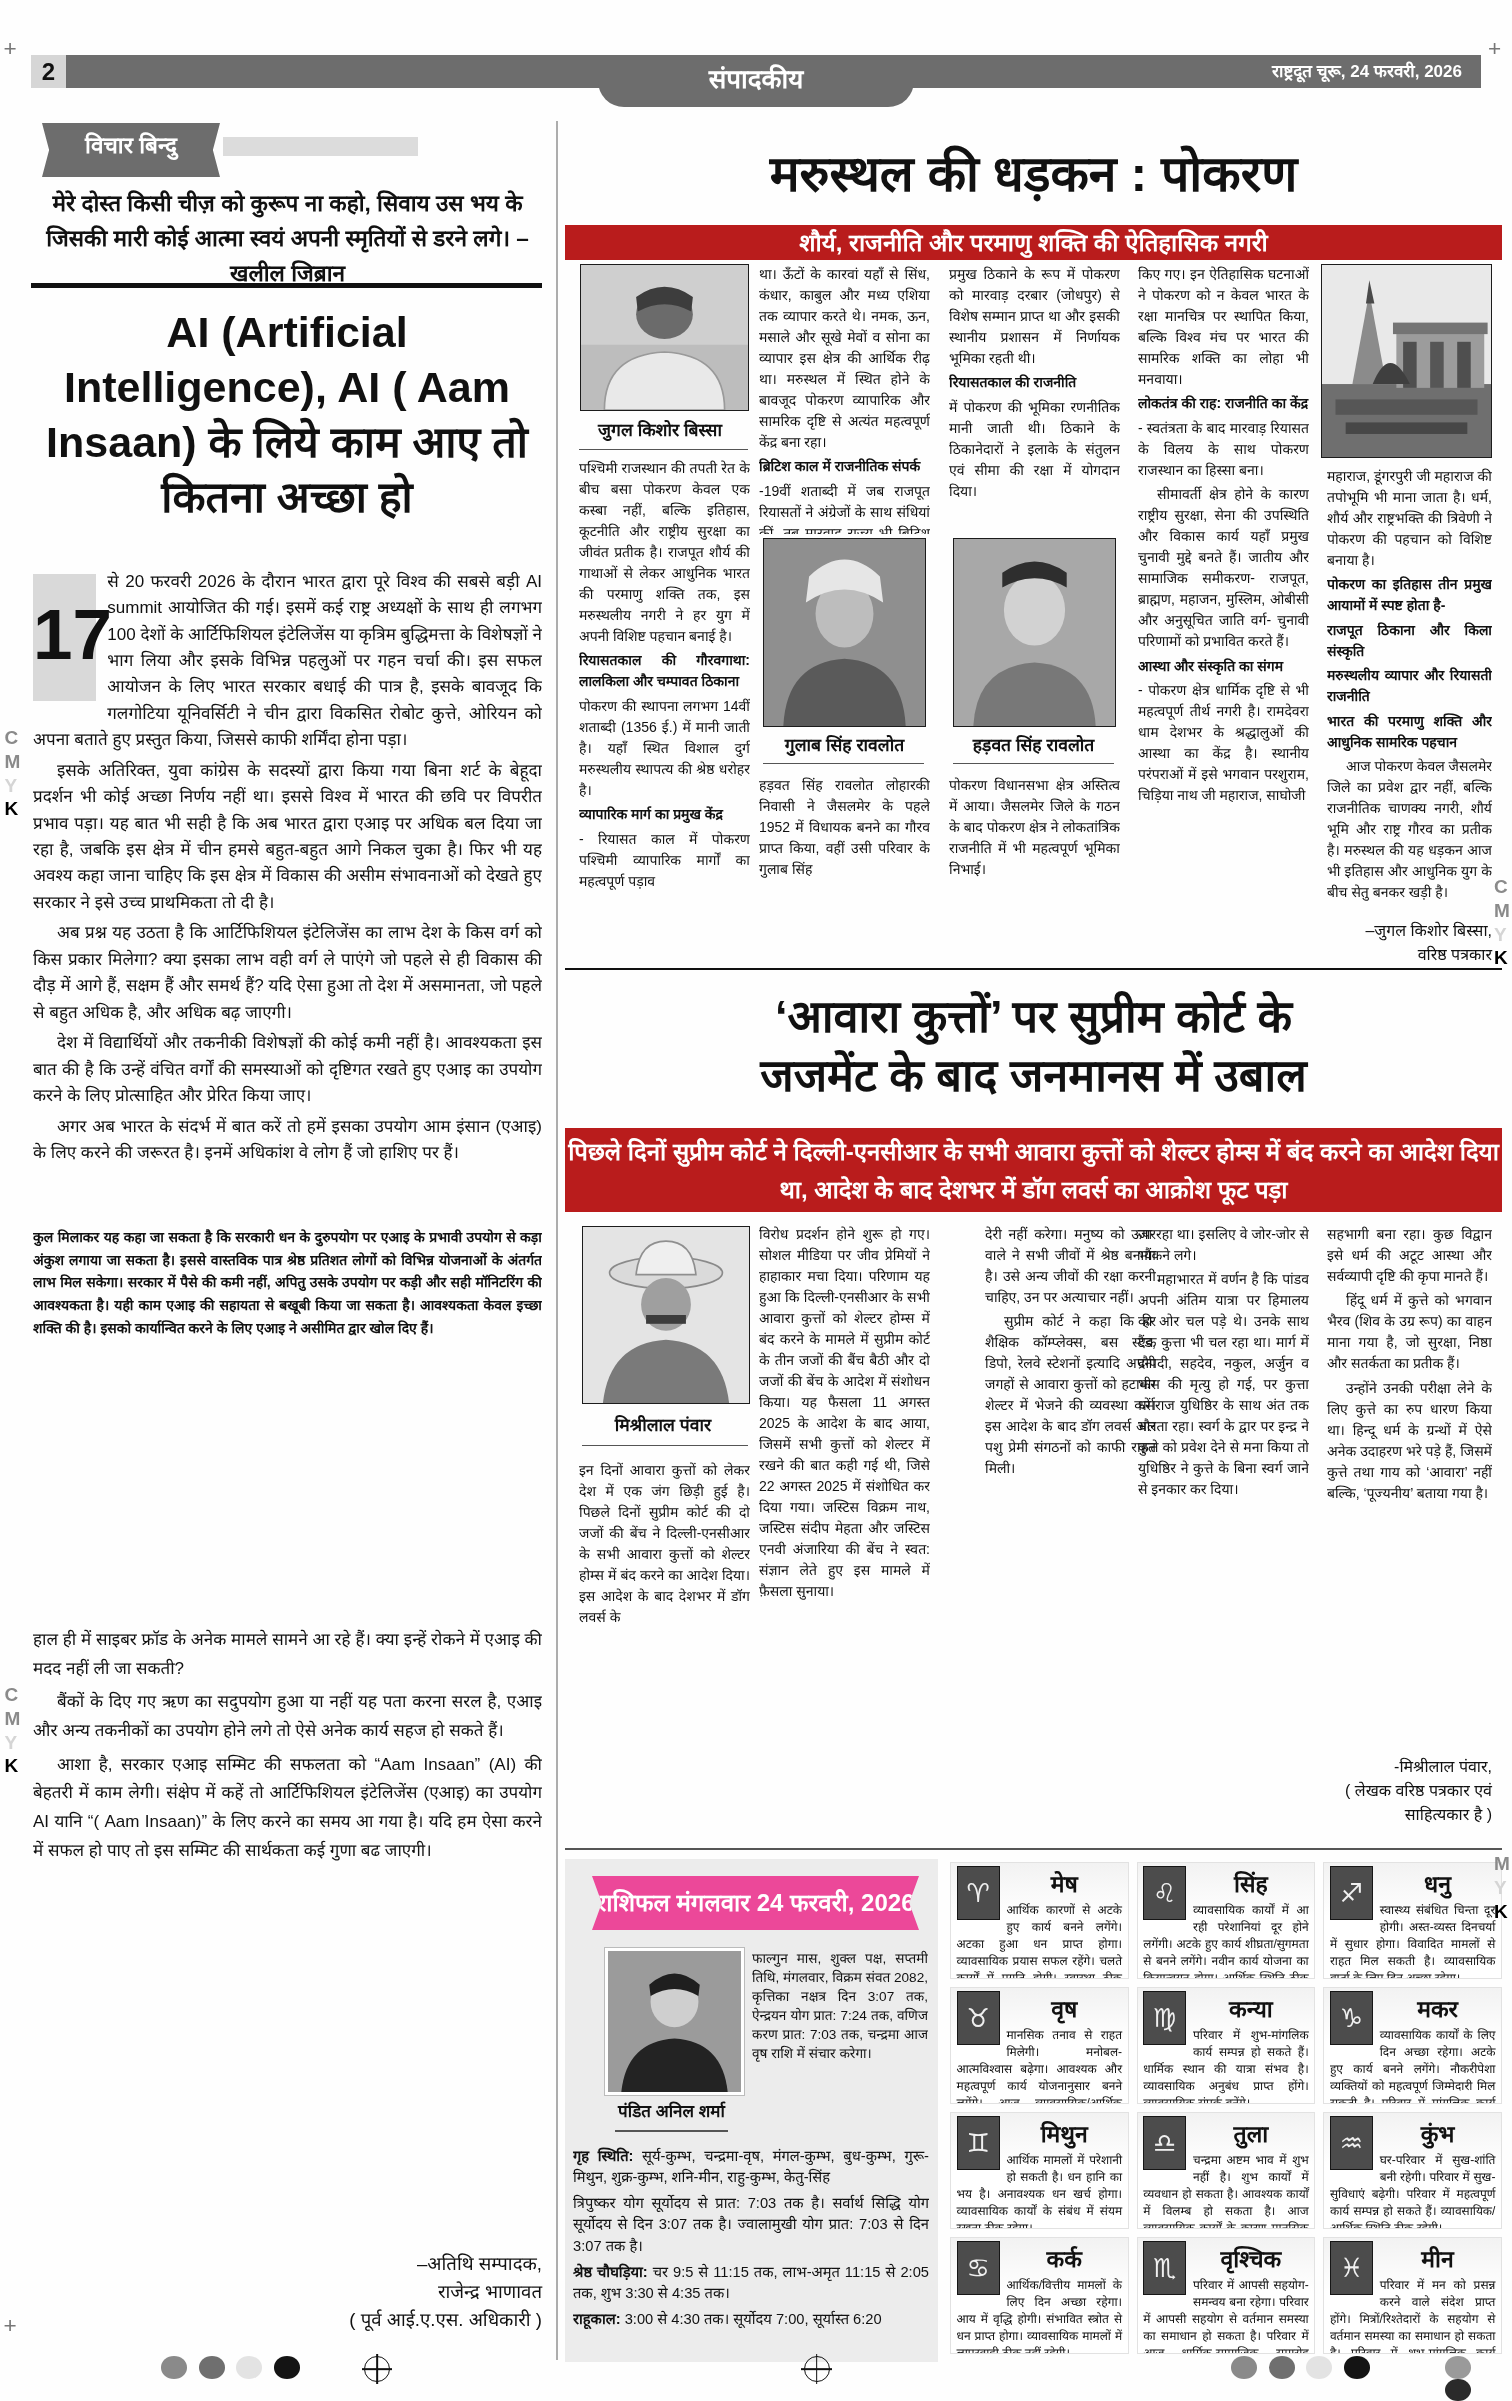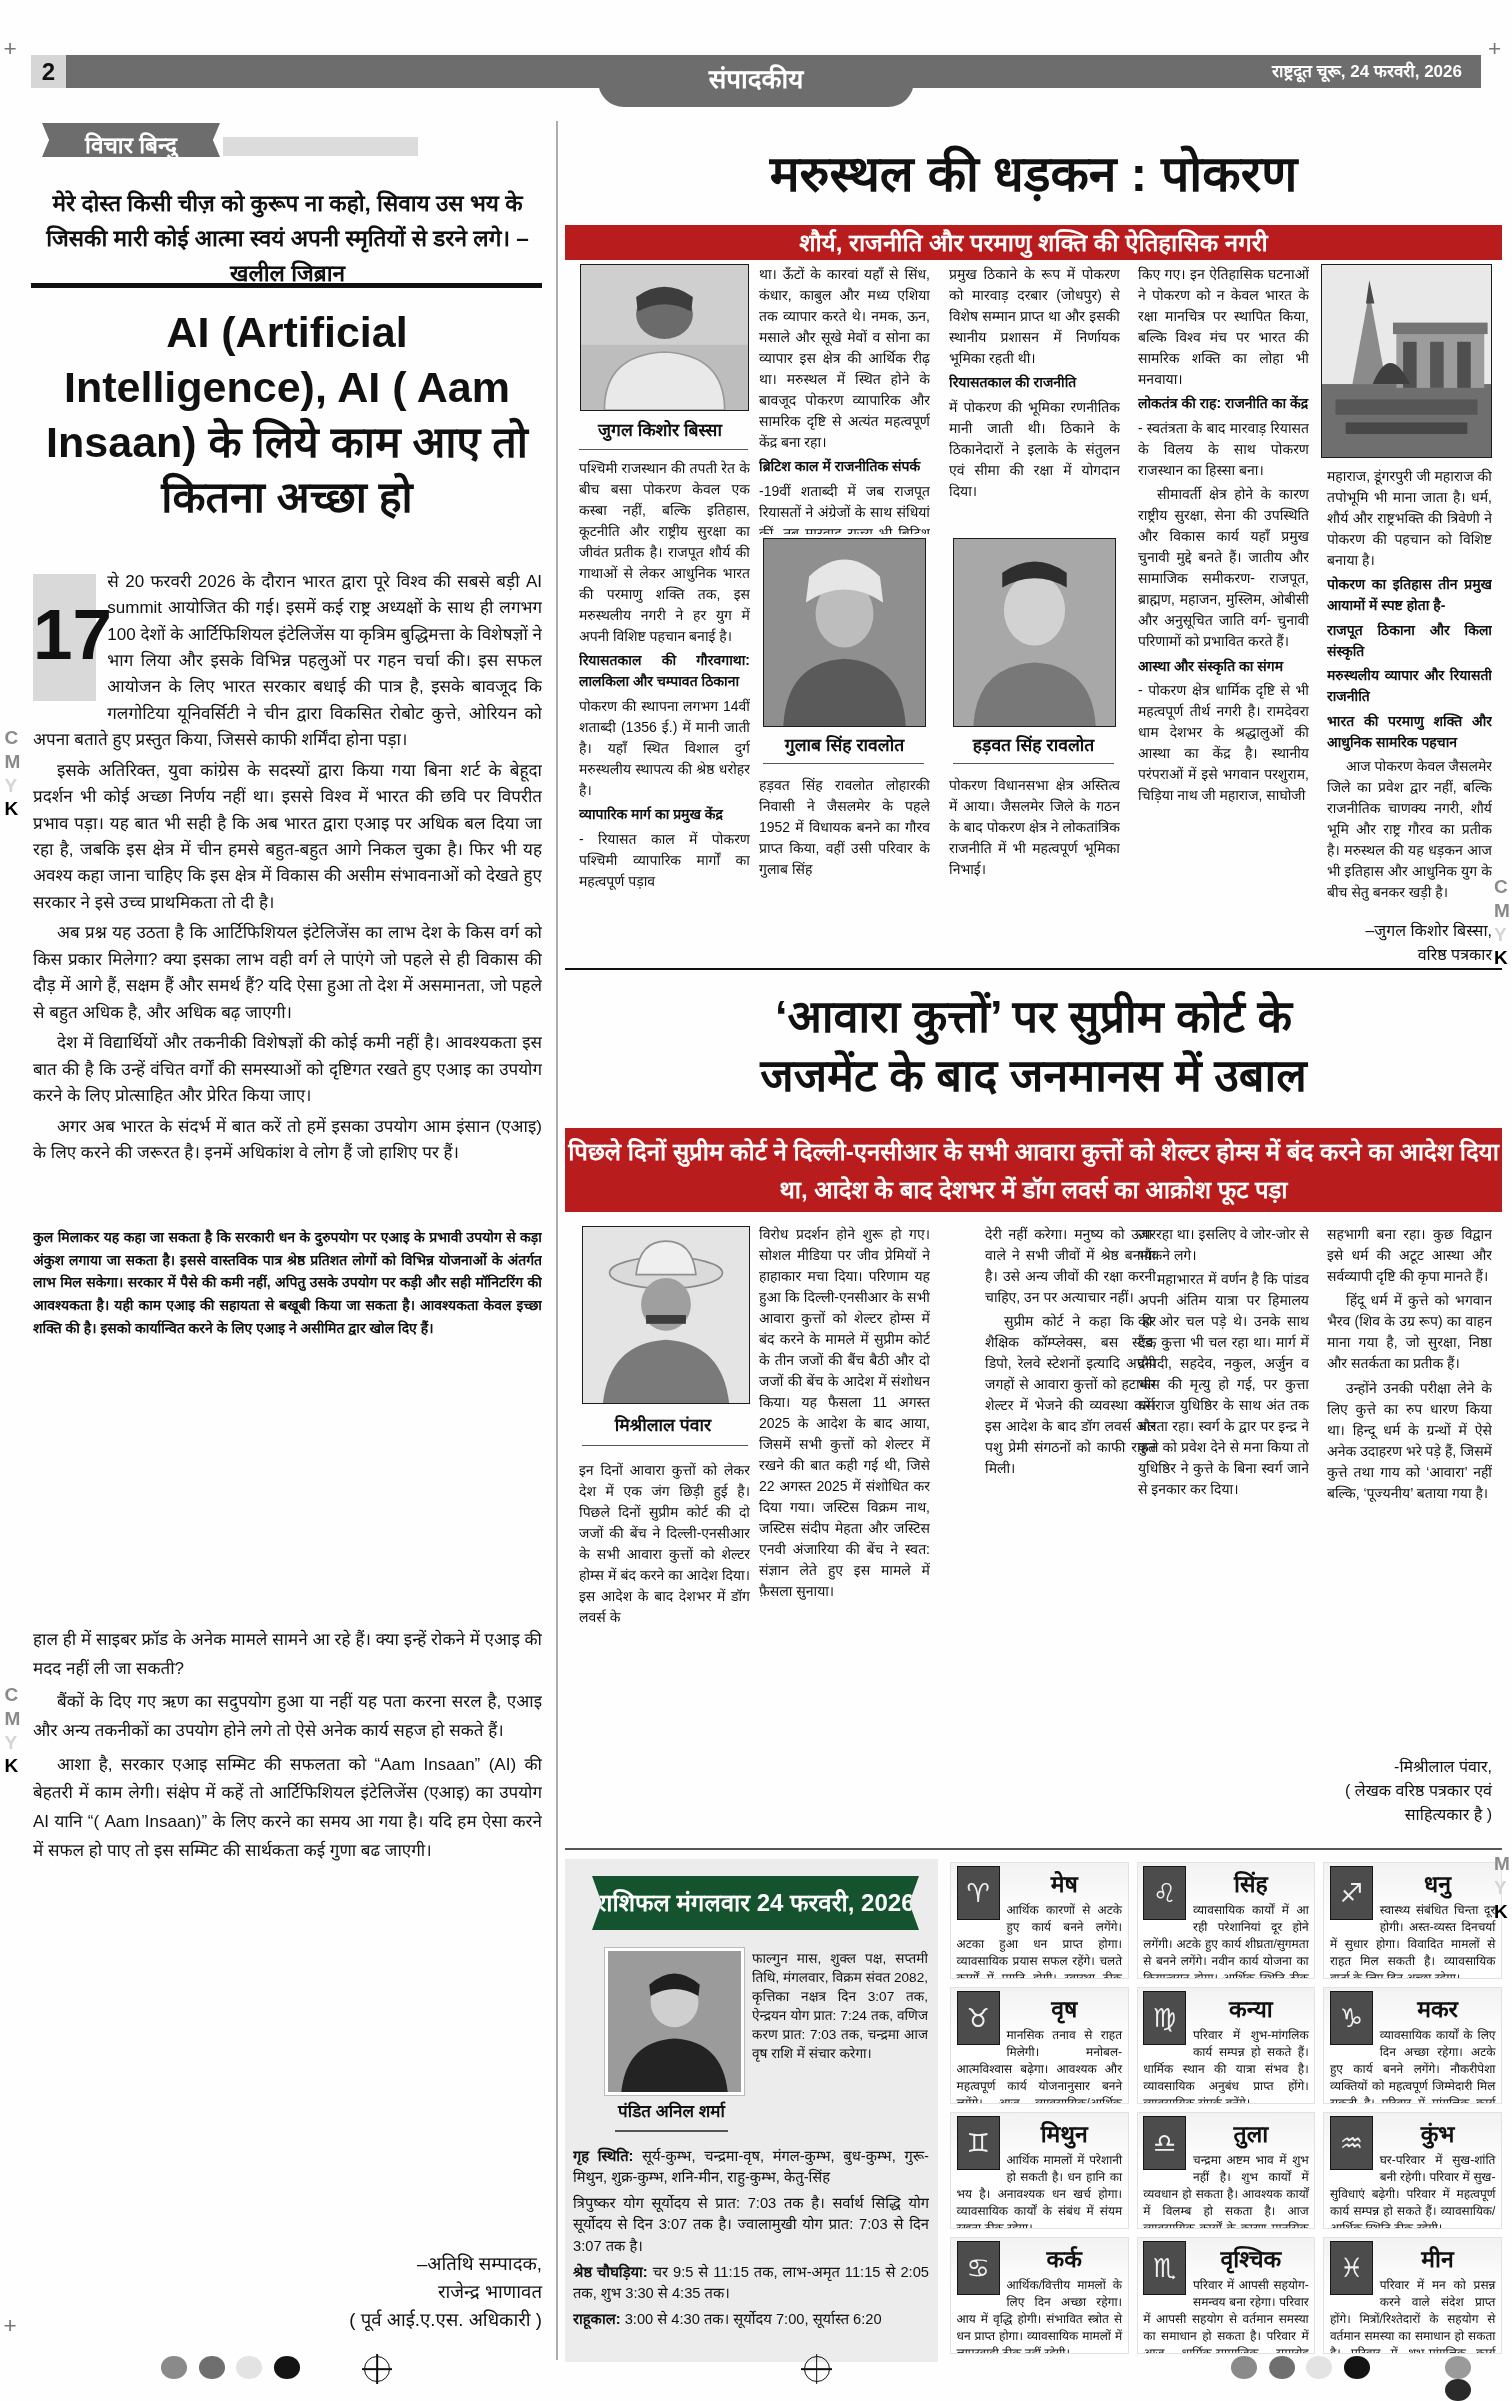--- a/index.html
+++ b/index.html
@@ -34,21 +34,21 @@
   .coltext p{margin:0 0 3.4px;text-indent:19px;}
   .coltext p.first,.coltext p.frag{text-indent:0;}
   .colsub{font-weight:bold;text-indent:0 !important;}
   .caption{font-weight:bold;text-align:center;font-size:17.5px;}
   .photo{border:1.7px solid #1c1c1c;background:linear-gradient(140deg,#d7d7d7,#a8a8a8 55%,#7e7e7e);overflow:hidden;}
   .photo svg{display:block;width:100%;height:100%;}
   .cmyk span{display:block;font-size:19px;font-weight:bold;line-height:1.25;font-family:"Liberation Sans",sans-serif;}
   .c-c{color:#8a8a8a}.c-m{color:#8a8a8a}.c-y{color:#d5d5d5}.c-k{color:#000}
   
   .rash-panel{background:#ececec;}
-  .rash-banner{background:#14532d;color:#fff;font-size:24px;font-weight:bold;text-align:center;
+  .rash-banner{background:#ec4899;color:#fff;font-size:24px;font-weight:bold;text-align:center;
                clip-path:polygon(0 0,100% 0,97% 50%,100% 100%,0 100%,3% 50%);}
   .panchang{font-size:13.6px;line-height:1.4;text-align:justify;}
   .rash-cont{font-size:14.7px;line-height:1.45;text-align:justify;}
   .rash-cont p{margin:0 0 4.5px;}
   .zgrid{display:grid;grid-template-columns:repeat(3,1fr);grid-auto-rows:117px;gap:8px;}
   .zcell{background:linear-gradient(#f2f2f2,#ffffff 46%);padding:3.4px 5.6px;overflow:hidden;border:0.6px solid #e2e2e2;}
   .zname{font-size:23px;font-weight:bold;text-align:center;margin:1.1px 0 2.3px;}
   .zicon{float:left;width:41px;height:52px;background:#4c4c4c;border:1.7px solid #161616;color:#f0f0f0;
          display:flex;align-items:center;justify-content:center;font-size:26px;margin:0 6.8px 2.3px 0;
          font-family:"DejaVu Sans",sans-serif;}
@@ -75,21 +75,21 @@
   
   <div class="abs hdr-bar" style="left:31px;top:55px;width:1450px;height:33px;"></div>
   <div class="abs hdr-num" style="left:31px;top:55px;width:35px;height:33px;">2</div>
   <div class="abs hdr-tab" style="left:598px;top:55px;width:316px;height:52px;line-height:49px;">संपादकीय</div>
   <div class="abs hdr-ed" style="left:1016px;top:55px;width:446px;height:33px;">राष्ट्रदूत चूरू, 24 फरवरी, 2026</div>
 
   
   <div class="abs" style="left:556px;top:121px;width:2.3px;height:2239px;background:#adadad;"></div>
 
   
-  <div class="abs ribbon" style="left:42px;top:123px;width:178px;height:34px;font-size:22.6px;line-height:46px;">विचार बिन्दु</div>
+  <div class="abs ribbon" style="left:42px;top:123px;width:178px;height:54px;font-size:22.6px;line-height:46px;">विचार बिन्दु</div>
   <div class="abs ribbon-strip" style="left:223px;top:137px;width:195px;height:19px;"></div>
   <div class="abs quote" style="left:33px;top:186px;width:509px;">मेरे दोस्त किसी चीज़ को कुरूप ना कहो, सिवाय उस भय के जिसकी मारी कोई आत्मा स्वयं अपनी स्मृतियों से डरने लगे। –खलील जिब्रान</div>
   <div class="abs rule" style="left:31px;top:283px;width:511px;height:5.1px;"></div>
 
   <div class="abs ai-head" style="left:33px;top:305px;width:508px;">AI (Artificial Intelligence), AI ( Aam Insaan) के लिये काम आए तो कितना अच्छा हो</div>
 
   <div class="abs bodytext" style="left:33px;top:569px;width:509px;height:644px;overflow:hidden;">
     <span class="dropcap">17</span>
     <p class="first">से 20 फरवरी 2026 के दौरान भारत द्वारा पूरे विश्व की सबसे बड़ी AI summit आयोजित की गई। इसमें कई राष्ट्र अध्यक्षों के साथ ही लगभग 100 देशों के आर्टिफिशियल इंटेलिजेंस या कृत्रिम बुद्धिमत्ता के विशेषज्ञों ने भाग लिया और इसके विभिन्न पहलुओं पर गहन चर्चा की। इस सफल आयोजन के लिए भारत सरकार बधाई की पात्र है, इसके बावजूद कि गलगोटिया यूनिवर्सिटी ने चीन द्वारा विकसित रोबोट कुत्ते, ओरियन को अपना बताते हुए प्रस्तुत किया, जिससे काफी शर्मिंदा होना पड़ा।</p>
     <p>इसके अतिरिक्त, युवा कांग्रेस के सदस्यों द्वारा किया गया बिना शर्ट के बेहूदा प्रदर्शन भी कोई अच्छा निर्णय नहीं था। इससे विश्व में भारत की छवि पर विपरीत प्रभाव पड़ा। यह बात भी सही है कि अब भारत द्वारा एआइ पर अधिक बल दिया जा रहा है, जबकि इस क्षेत्र में चीन हमसे बहुत-बहुत आगे निकल चुका है। फिर भी यह अवश्य कहा जाना चाहिए कि इस क्षेत्र में विकास की असीम संभावनाओं को देखते हुए सरकार ने इसे उच्च प्राथमिकता तो दी है।</p>

